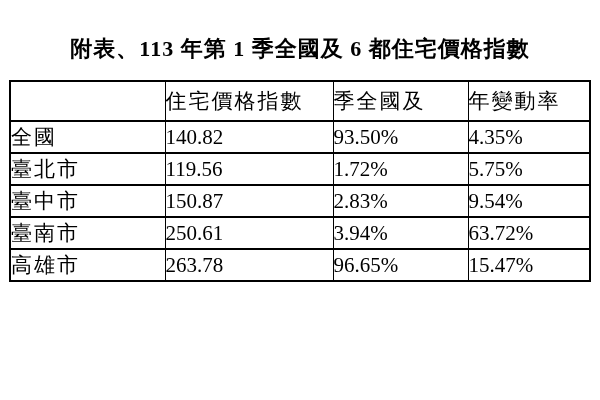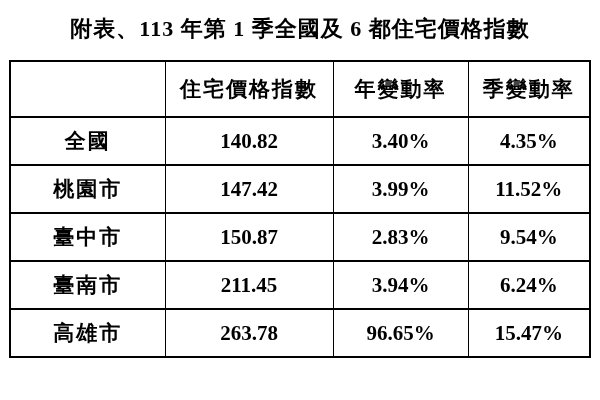--- a/index.html
+++ b/index.html
@@ -13,45 +13,45 @@
     color: #000000;
     font-family: "Liberation Serif", "DejaVu Serif", serif;
     overflow: hidden;
     position: relative;
   }
   .page {
     width: 600px;
     height: 400px;
   }
   .doc-title {
-    margin-top: 16px;
+    margin-top: 36px;
     text-align: center;
     font-size: 22px;
     font-weight: bold;
     letter-spacing: 1px;
     line-height: 1.2;
   }
   table.price-table {
     width: 580px;
     margin: 18px auto 0 auto;
     border-collapse: collapse;
     table-layout: fixed;
     border: 2px solid #000000;
   }
   .price-table th,
   .price-table td {
     border-top: 2px solid #000000;
     border-bottom: 2px solid #000000;
     border-left: 1px solid #000000;
     border-right: 1px solid #000000;
-    text-align: center;
+    text-align: left;
     vertical-align: middle;
-    padding: 8px;
+    padding: 0;
     font-size: 21px;
-    font-weight: bold;
+    font-weight: normal;
     font-family: "Liberation Serif", "DejaVu Serif", serif;
     overflow: hidden;
     white-space: nowrap;
   }
   .price-table thead th {
     height: 38px;
     letter-spacing: 2px;
   }
   .price-table tbody td {
     height: 30px;
@@ -71,48 +71,48 @@
     <colgroup>
       <col style="width:155px">
       <col style="width:168px">
       <col style="width:135px">
       <col style="width:122px">
     </colgroup>
     <thead>
       <tr>
         <th></th>
         <th>住宅價格指數</th>
+        <th>季全國及</th>
         <th>年變動率</th>
-        <th>季變動率</th>
       </tr>
     </thead>
     <tbody>
       <tr>
         <td class="region">全國</td>
         <td>140.82</td>
-        <td>3.40%</td>
+        <td>93.50%</td>
         <td>4.35%</td>
       </tr>
       <tr>
-        <td class="region">桃園市</td>
-        <td>147.42</td>
-        <td>3.99%</td>
-        <td>11.52%</td>
+        <td class="region">臺北市</td>
+        <td>119.56</td>
+        <td>1.72%</td>
+        <td>5.75%</td>
       </tr>
       <tr>
         <td class="region">臺中市</td>
         <td>150.87</td>
         <td>2.83%</td>
         <td>9.54%</td>
       </tr>
       <tr>
         <td class="region">臺南市</td>
-        <td>211.45</td>
+        <td>250.61</td>
         <td>3.94%</td>
-        <td>6.24%</td>
+        <td>63.72%</td>
       </tr>
       <tr>
         <td class="region">高雄市</td>
         <td>263.78</td>
         <td>96.65%</td>
         <td>15.47%</td>
       </tr>
     </tbody>
   </table>
 

